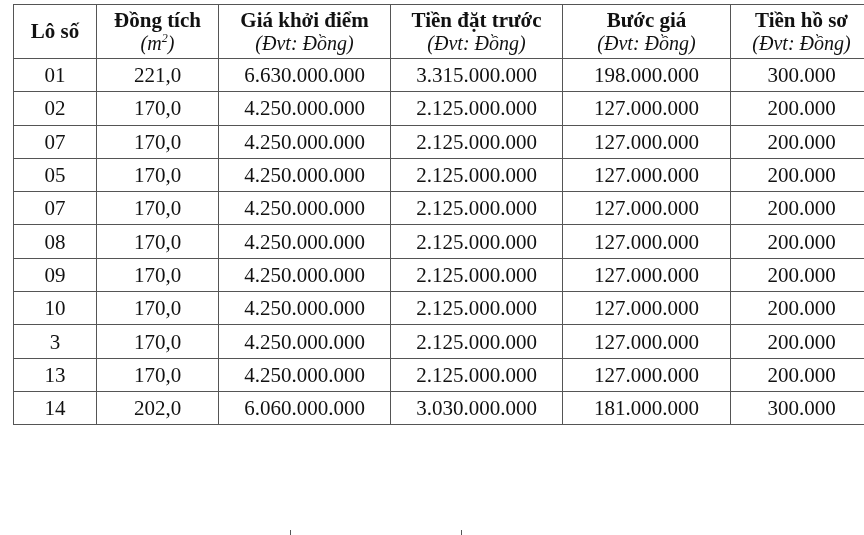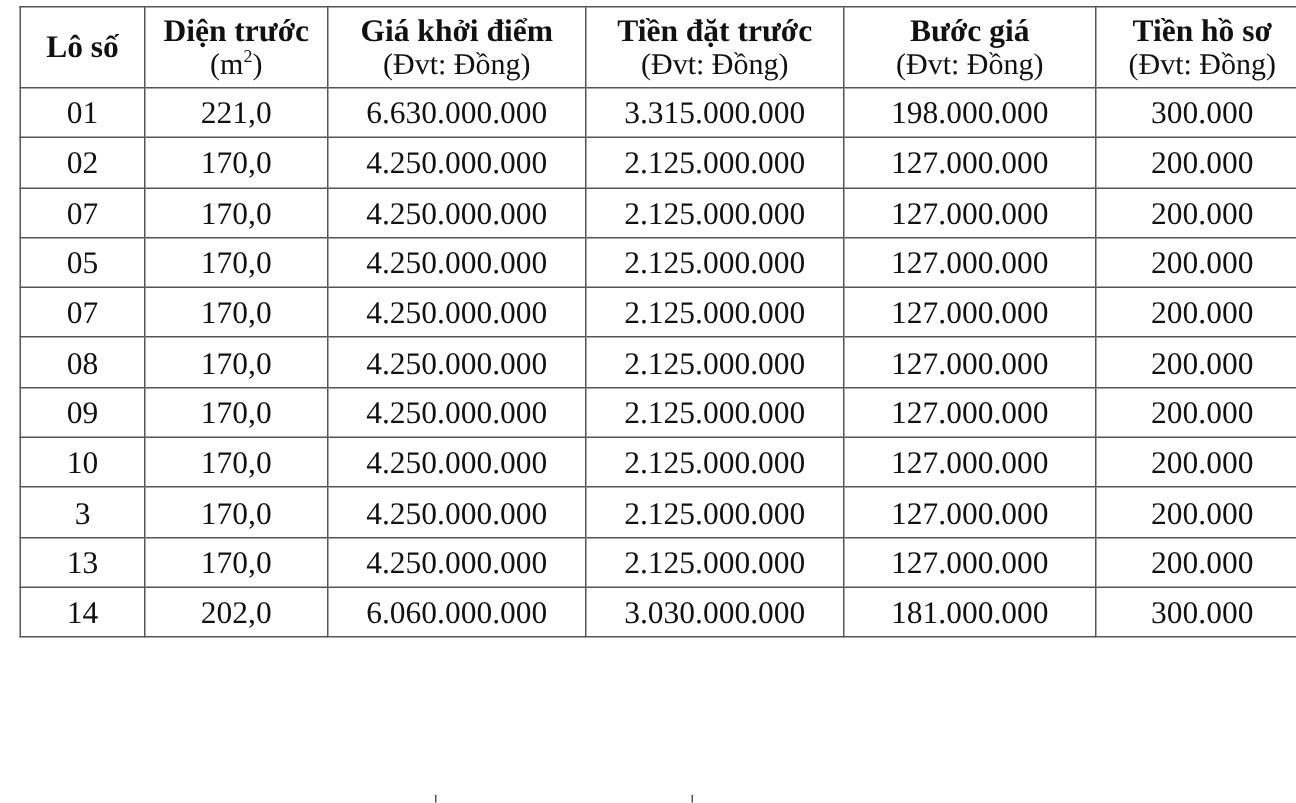--- a/index.html
+++ b/index.html
@@ -33,20 +33,21 @@
     }
     table.lots th {
       height: 53px;
       font-weight: bold;
       font-size: 21px;
       line-height: 23px;
     }
     table.lots th .unit {
       display: block;
       font-weight: normal;
+      font-style: italic;
       font-size: 20px;
       line-height: 22px;
     }
     table.lots th.single {
       vertical-align: middle;
     }
     table.lots td {
       height: 32.3px;
       font-size: 21px;
       line-height: 24px;
@@ -74,21 +75,21 @@
     <col style="width:172px">
     <col style="width:168px">
     <col style="width:142px">
   </colgroup>
   <thead>
     <tr>
       <th class="single">
         <span>Lô số</span>
       </th>
       <th>
-        <span>Diện trước</span>
+        <span>Đồng tích</span>
         <span class="unit"><span>(m</span><sup>2</sup><span>)</span></span>
       </th>
       <th>
         <span>Giá khởi điểm</span>
         <span class="unit">(Đvt: Đồng)</span>
       </th>
       <th>
         <span>Tiền đặt trước</span>
         <span class="unit">(Đvt: Đồng)</span>
       </th>

